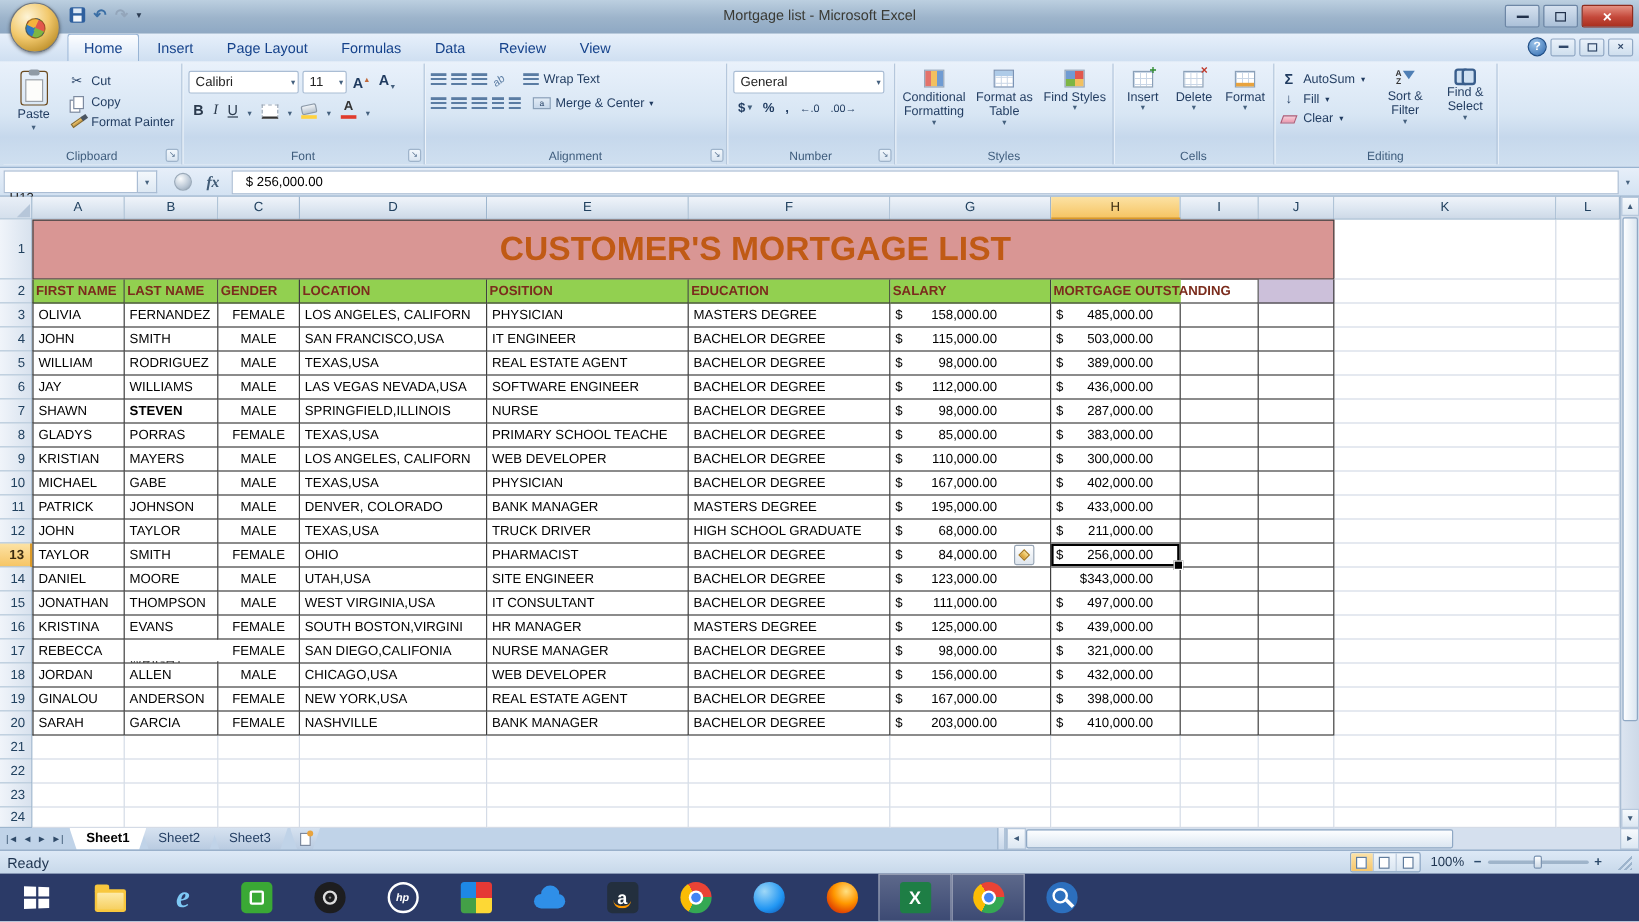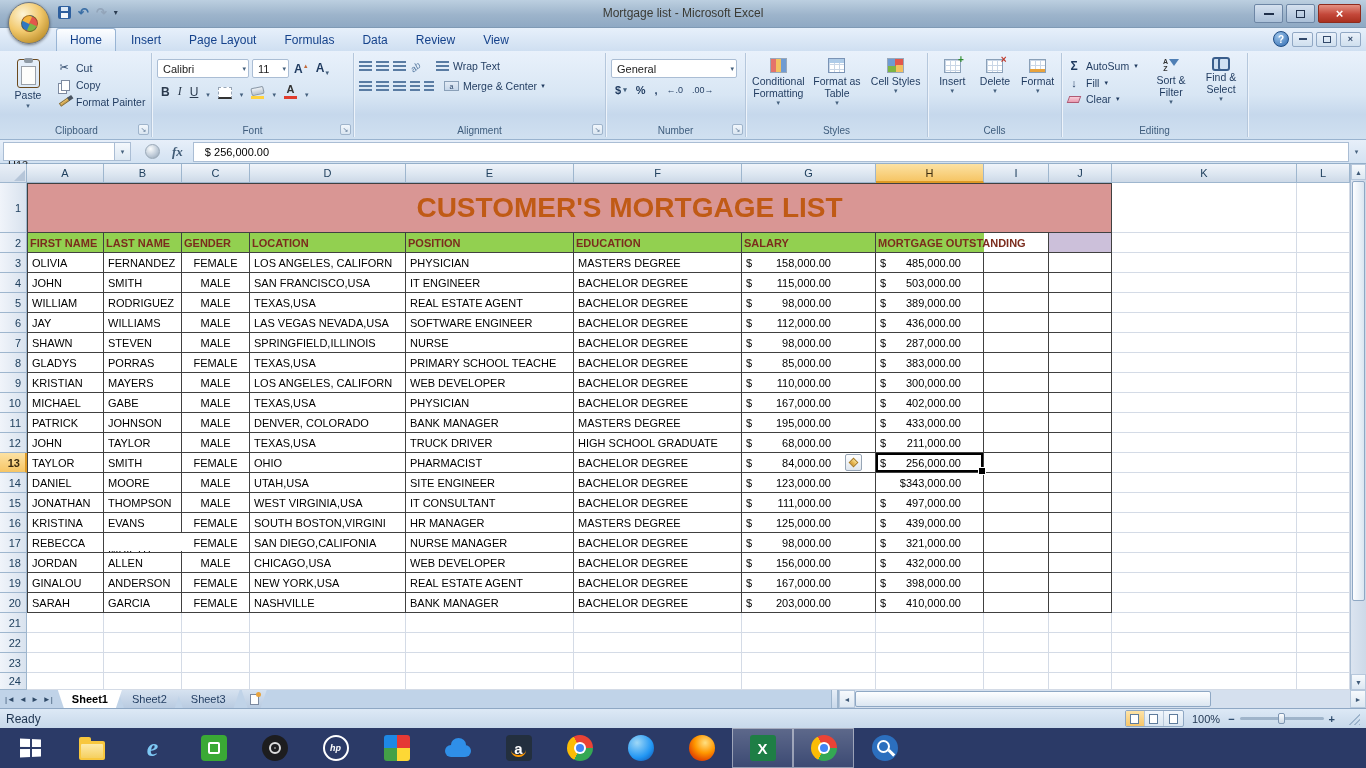--- a/index.html
+++ b/index.html
@@ -403,21 +403,21 @@
             <span>Conditional Formatting</span>
             <span class="dd">▾</span>
           </div>
         <div class="vbtn w58">
             <span class="ic-ft"></span>
             <span>Format as Table</span>
             <span class="dd">▾</span>
           </div>
         <div class="vbtn w58">
             <span class="ic-cs"></span>
-            <span>Cell Styles</span>
+            <span>Find Styles</span>
             <span class="dd">▾</span>
           </div>
       </div>
       <div class="g-label">Styles</div>
     </div>
 
     <div class="group g-cel">
       <div class="cel-body">
         <div class="vbtn w42">
             <span class="ic-cells">
@@ -614,21 +614,21 @@
             <span class="amt">436,000.00</span>
           </div>
           <div class="cell tbl" style="width: 65px;"></div>
           <div class="cell tbl" style="width: 63px;"></div>
           <div class="cell gl" style="width: 185px;"></div>
           <div class="cell gl" style="width: 53px;"></div>
         </div>
         <div class="row" style="height: 20px;">
           <div class="rh" style="width: 27px;">7</div>
           <div class="cell tbl fc" style="width: 77px;">SHAWN</div>
-          <div class="cell tbl" style="width: 78px;">STEVEN</div>
+          <div class="cell tbl" style="width: 78px; font-weight: bold;">STEVEN</div>
           <div class="cell tbl ctr" style="width: 68px;">MALE</div>
           <div class="cell tbl" style="width: 156px;">SPRINGFIELD,ILLINOIS</div>
           <div class="cell tbl" style="width: 168px;">NURSE</div>
           <div class="cell tbl" style="width: 168px;">BACHELOR DEGREE</div>
           <div class="cell tbl money g" style="width: 134px;">
             <span class="cur">$</span>
             <span class="amt">98,000.00</span>
           </div>
           <div class="cell tbl money h" style="width: 108px;">
             <span class="cur">$</span>

